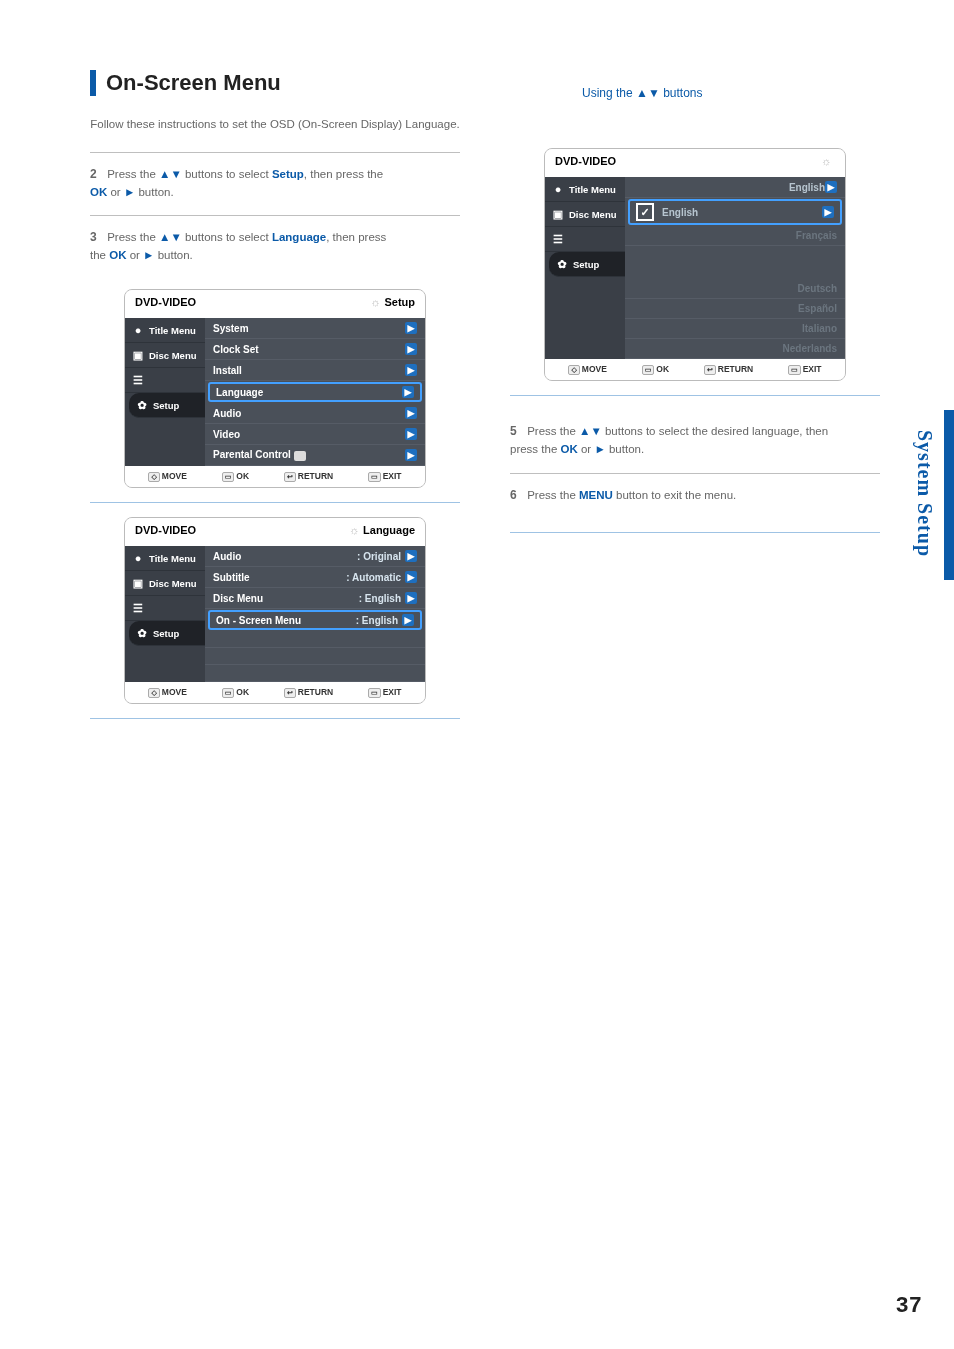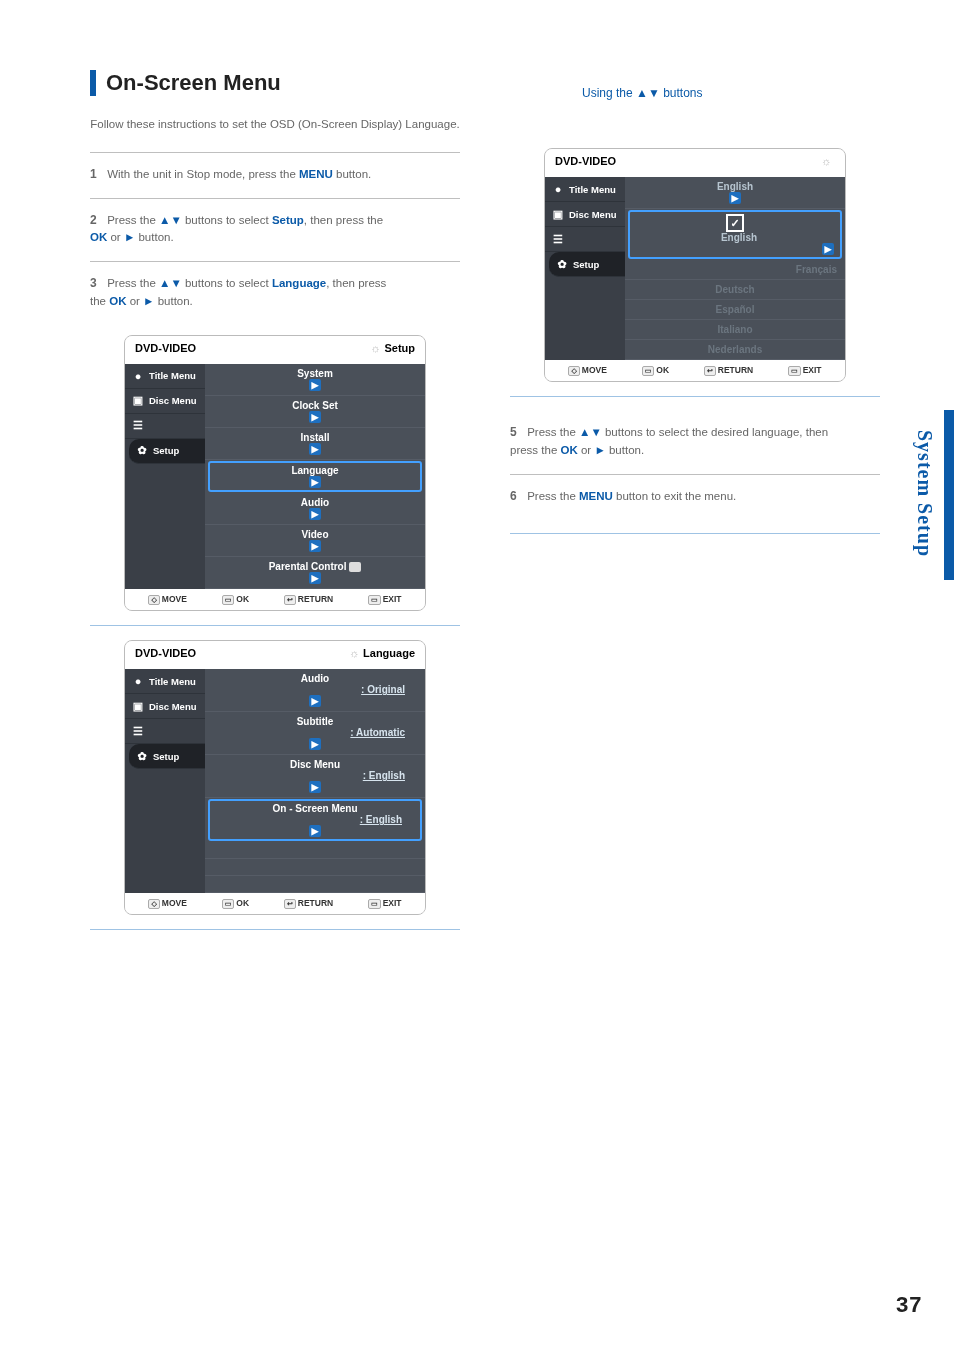--- a/index.html
+++ b/index.html
@@ -139,34 +139,32 @@
     padding: 0;
   }
   .osd-row {
     display: flex;
     justify-content: space-between;
     align-items: center;
     padding: 4px 8px;
     font-size: 10px;
     font-weight: 700;
     border-bottom: 1px solid #565c66;
-    flex-direction: column;
   }
   .osd-row.hl {
     border: 2px solid #43a0ff;
     border-radius: 3px;
     margin: 1px 3px;
     padding: 2px 6px;
   }
   .osd-row .val {
     color: #d7e4ee;
     font-weight: 700;
     margin-left: auto;
-    margin-right: 12px;
-    text-decoration: underline;
+    margin-right: 4px;
   }
   .osd-row .arr {
     background: #1e6fbf;
     color: #fff;
     width: 12px;
     height: 12px;
     display: inline-flex;
     align-items: center;
     justify-content: center;
     font-size: 9px;
@@ -265,24 +263,20 @@
 
   <div class="arrows-right">
     <span>Using the </span><span class="tri">▲</span><span class="tri">▼</span><span> buttons</span>
   </div>
 
   <div class="columns">
 
     <div class="col">
       <div class="intro">Follow these instructions to set the OSD (On-Screen Display) Language.</div>
 
-      <div class="step-block">
-        <span class="num">1</span>
-        <span>With the unit in Stop mode, press the </span><span class="blue">MENU</span><span> button.</span>
-      </div>
 
       <div class="step-block">
         <span class="num">2</span>
         <span>Press the </span><span class="tri">▲</span><span class="tri">▼</span><span> buttons to select </span><span class="blue">Setup</span><span>, then press the</span><br>
         <span class="blue">OK</span><span> or </span><span class="tri">►</span><span> button.</span>
       </div>
 
       <div class="step-block">
         <span class="num">3</span>
         <span>Press the </span><span class="tri">▲</span><span class="tri">▼</span><span> buttons to select </span><span class="blue">Language</span><span>, then press</span><br>
@@ -448,21 +442,21 @@
                 <span class="arr">▶</span>
               </div>
             <div class="osd-row hl check-row" style="justify-content:flex-start;">
               <span class="checkbox">✓</span>
               <span style="margin-left:8px;color:#b7c5d0;">English</span>
               <span class="arr" style="margin-left:auto;">▶</span>
             </div>
             <div class="osd-row" style="justify-content:flex-end;align-items:flex-end;">
                 <span style="color:#6b757f;">Français</span>
               </div>
-            <div class="osd-row" style="justify-content:flex-end;">
+            <div class="osd-row" style="justify-content:flex-end;margin-top:33px;">
                 <span style="color:#6b757f;">Deutsch</span>
               </div>
             <div class="osd-row" style="justify-content:flex-end;text-align:right;">
                 <span style="color:#6b757f;">Español</span>
               </div>
             <div class="osd-row" style="justify-content:flex-end;">
                 <span style="color:#6b757f;">Italiano</span>
               </div>
             <div class="osd-row" style="justify-content:flex-end;">
                 <span style="color:#6b757f;">Nederlands</span>

